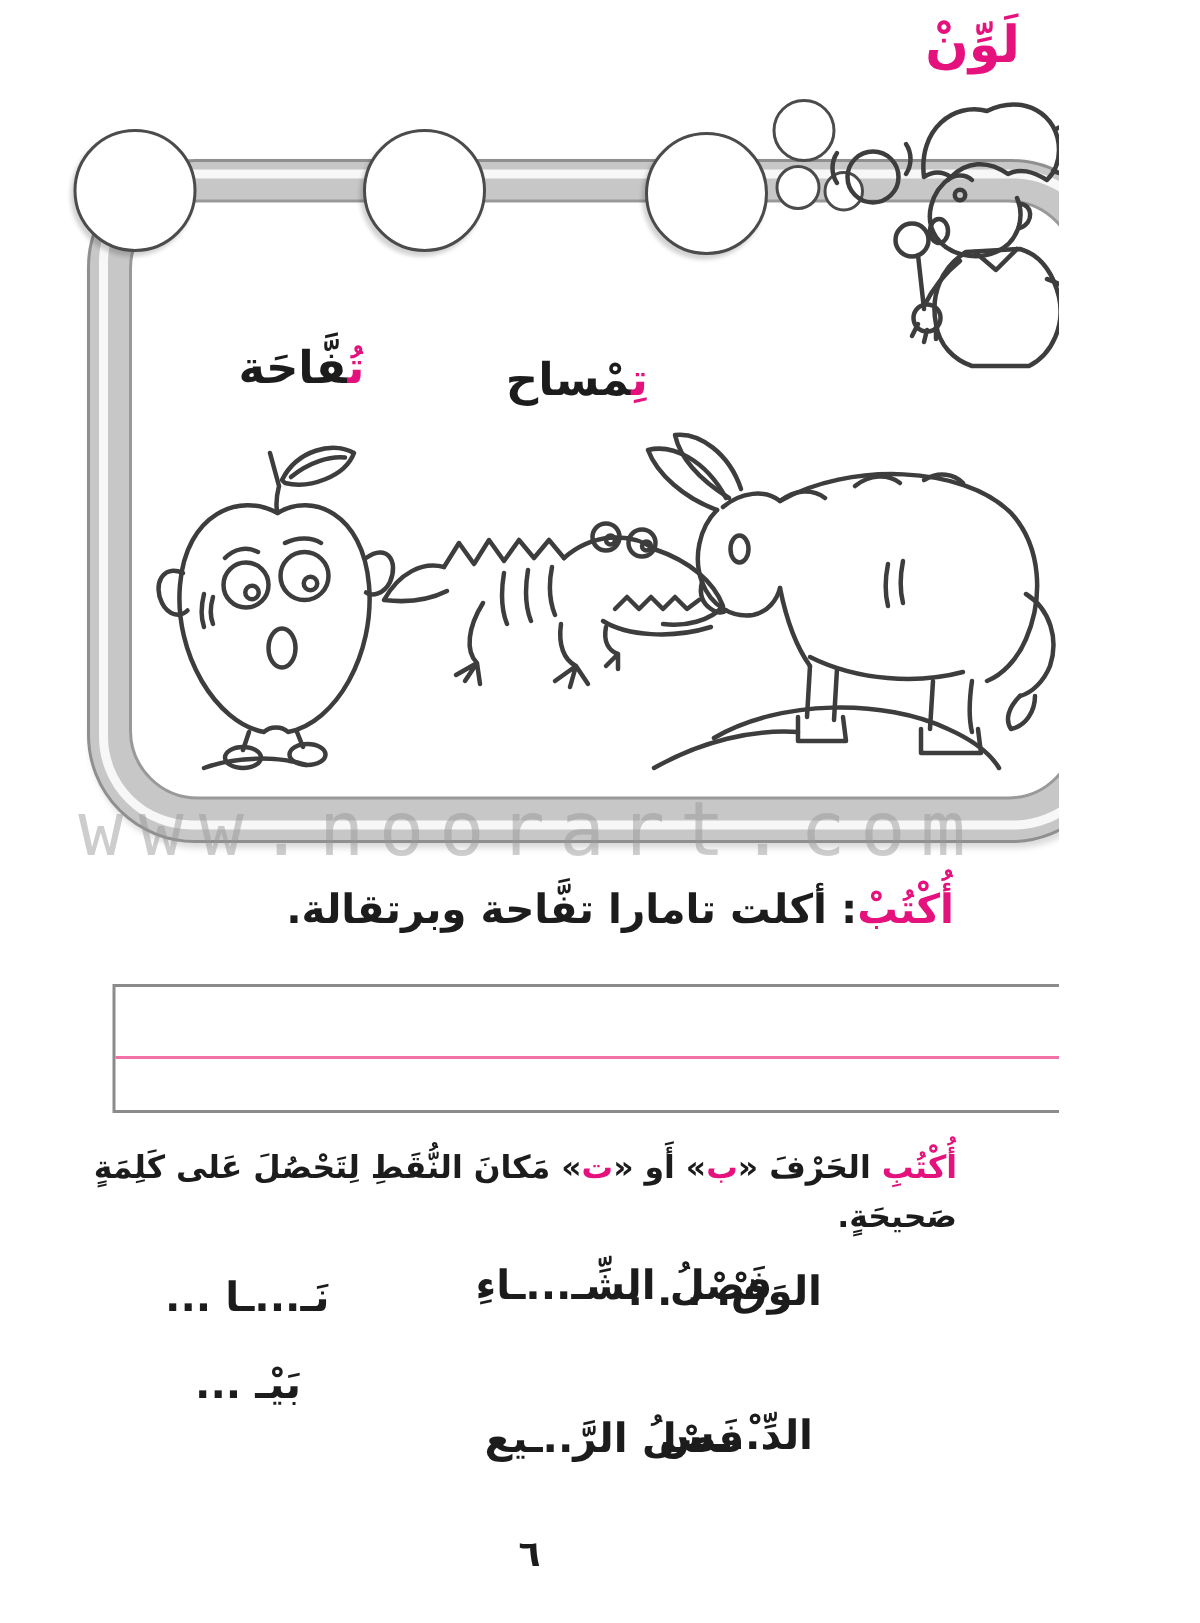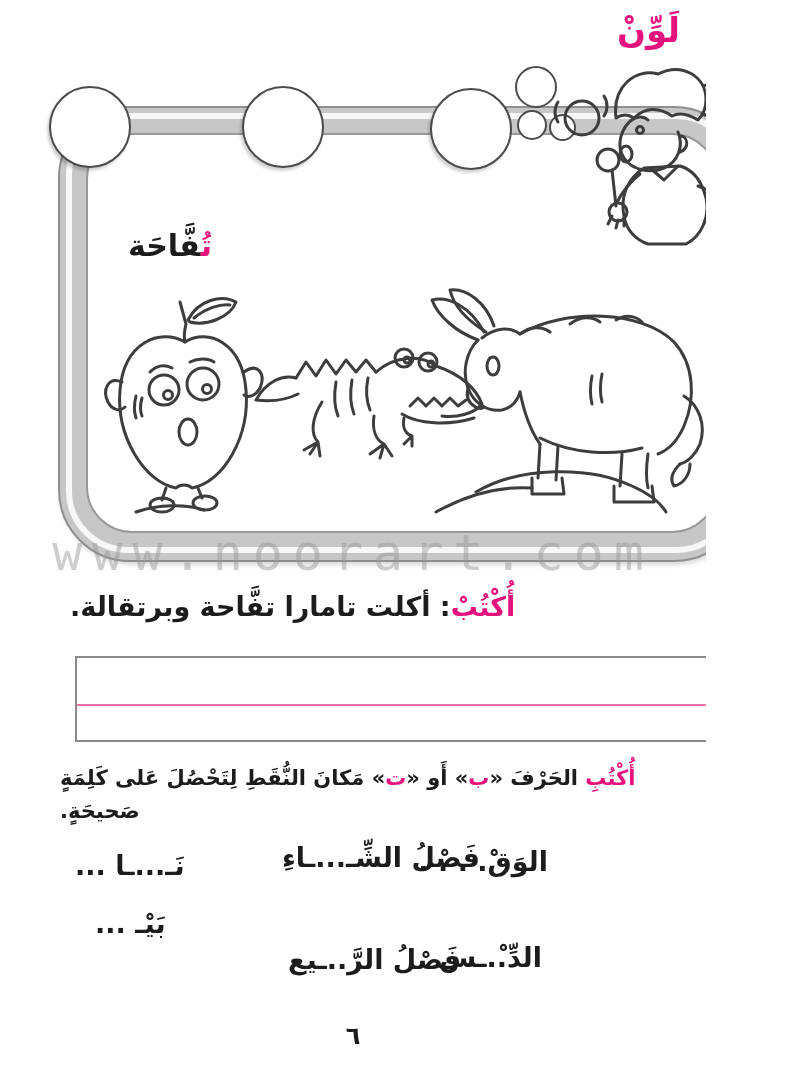--- a/index.html
+++ b/index.html
@@ -24,37 +24,37 @@
   .frame-inner{
     position:absolute;left:26px;top:25px;right:26px;bottom:27px;
     background:#ffffff;border:2px solid #999999;border-radius:46px;
   }
   .bubble{
     position:absolute;background:#ffffff;border:2px solid #4b4b4b;border-radius:50%;
     box-shadow:-2px 3px 3px rgba(0,0,0,0.18);
   }
   .bubble-sm{box-shadow:none;}
 
-  .frame-word{position:absolute;font-size:30px;text-align:left;}
+  .frame-word{position:absolute;font-size:30px;text-align:right;}
 
   .watermark{
     position:absolute;left:-12px;right:-12px;top:524px;z-index:6;
     font-family:"DejaVu Sans Mono",monospace;font-size:50px;letter-spacing:10px;
     color:rgba(150,150,150,0.48);text-align:center;white-space:nowrap;
   }
 
-  .instr{position:absolute;text-align:left;font-size:26px;line-height:1.55;}
+  .instr{position:absolute;text-align:right;font-size:26px;line-height:1.55;}
 
   .write-box{
     position:absolute;left:75px;top:656px;width:654px;height:82px;
     background:#ffffff;border:2px solid #8b8b8b;
   }
   .write-line{position:absolute;left:0;right:0;top:46px;height:2px;background:#f272a8;}
 
-  .ex-item{position:absolute;font-size:27px;white-space:nowrap;}
+  .ex-item{position:absolute;font-size:27px;white-space:nowrap;margin-left:35px;}
 
   .page-num{position:absolute;left:0;right:0;top:1022px;text-align:center;
     font-size:24px;font-weight:bold;}
 
   svg{position:absolute;overflow:visible;}
   .lineart path,.lineart circle,.lineart ellipse,.lineart line{
     stroke:#3d3d3d;stroke-width:3;fill:none;stroke-linecap:round;stroke-linejoin:round;
   }
 </style>
 </head>
@@ -100,20 +100,21 @@
 
     <path d="M92,112 C76,122 68,140 72,160 C74,174 84,184 96,188 L134,188 C150,180 158,160 154,142 C150,126 142,114 128,110 Z" fill="#bdbdbd"></path>
     <path d="M98,112 L112,124 L126,110"></path>
 
     <path d="M88,118 C78,126 70,136 64,148" fill="#ffffff"></path>
 
     <path d="M146,130 C164,136 174,150 178,166 C178,174 172,178 166,178"></path>
   </svg>
 
 
+  <div class="frame-word ar" style="left:292px;top:236px;width:140px;"><span class="pink">تِ‍</span><span>‍مْساح</span></div>
 
   <div class="frame-word ar" style="left:128px;top:228px;width:115px;"><span class="pink">تُ‍</span><span>‍فَّاحَة</span></div>
 
   <svg class="lineart" style="left:100px;top:296px;" width="168" height="218" viewBox="0 0 168 218">
     <path d="M88,24 C98,4 122,-2 136,6 C130,22 106,30 90,26 Z"></path>
     <path d="M94,22 C106,12 120,8 130,9"></path>
     <path d="M86,28 L80,6 M86,28 C84,36 84,42 85,46"></path>
     <path d="M85,46 C60,32 24,46 20,94 C16,140 44,186 76,192 C80,188 88,188 92,192 C124,186 150,140 146,94 C142,46 108,32 85,46 Z"></path>
     <path d="M22,86 C8,80 2,94 8,106 C12,114 20,116 25,111"></path>
     <path d="M144,76 C158,66 166,78 160,92 C156,100 148,102 144,99"></path>

